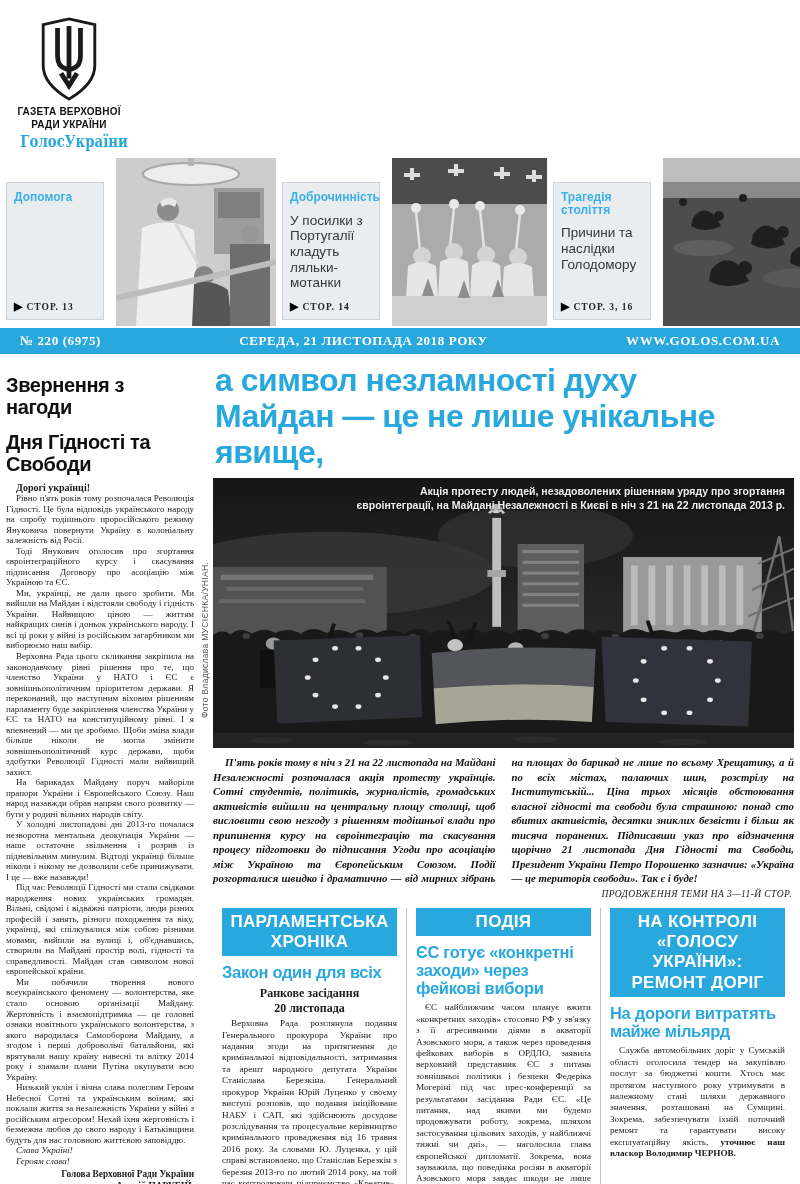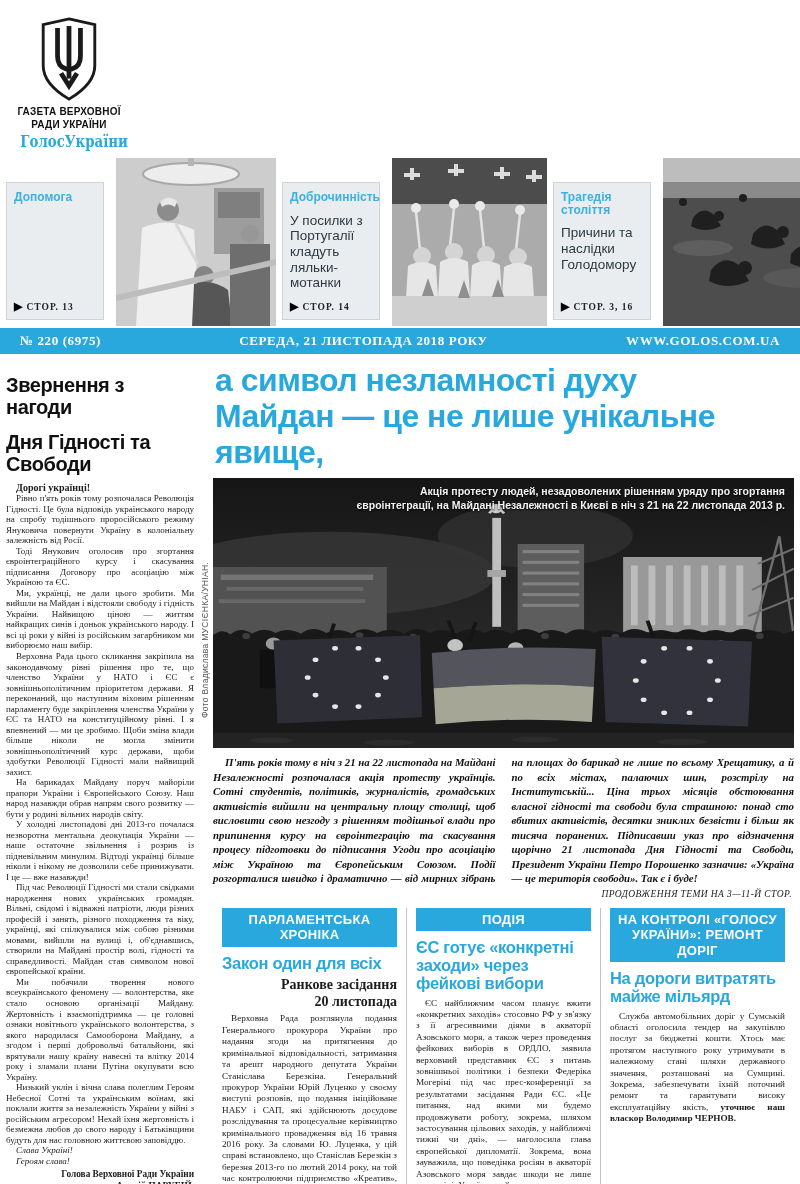--- a/index.html
+++ b/index.html
@@ -61,24 +61,24 @@
   .lead{margin-top:7px;column-count:2;column-gap:16px;font-family:"Liberation Serif",serif;
         font-weight:bold;font-style:italic;font-size:10.8px;line-height:1.34;text-align:justify;color:#111;}
   .lead p{margin:0;text-indent:12px;}
   .continuation{text-align:right;font-family:"Liberation Serif",serif;font-style:italic;
         font-size:9.5px;color:#222;margin:3px 2px 0 0;letter-spacing:.4px;}
 
   
   .articles{display:flex;margin-top:9px;}
   .article{flex:1;padding:0 9px;min-width:0;}
   .article + .article{border-left:1px solid #bfc4c8;}
-  .section-bar{background:#29a8dd;color:#fff;text-align:center;font-weight:bold;font-size:13px;
+  .section-bar{background:#29a8dd;color:#fff;text-align:center;font-weight:bold;font-size:17px;
         line-height:1.2;padding:4px 6px;letter-spacing:.3px;}
   .article-title{color:#29a8dd;font-size:16.5px;font-weight:bold;letter-spacing:-.3px;line-height:1.1;margin:7px 0 5px;}
-  .article-sub{font-family:"Liberation Serif",serif;font-weight:bold;font-size:14px;text-align:right;line-height:1.2;margin-bottom:3px;}
+  .article-sub{font-family:"Liberation Serif",serif;font-weight:bold;font-size:12px;text-align:center;line-height:1.2;margin-bottom:3px;}
   .article-sub span{display:block;}
   .article .body{font-family:"Liberation Serif",serif;font-size:9.2px;line-height:1.24;text-align:justify;}
   .article .body p{margin:0;text-indent:9px;}
   .inline-bold{font-weight:bold;}
 </style>
 </head>
 <body>
 
 <div class="page">
 

